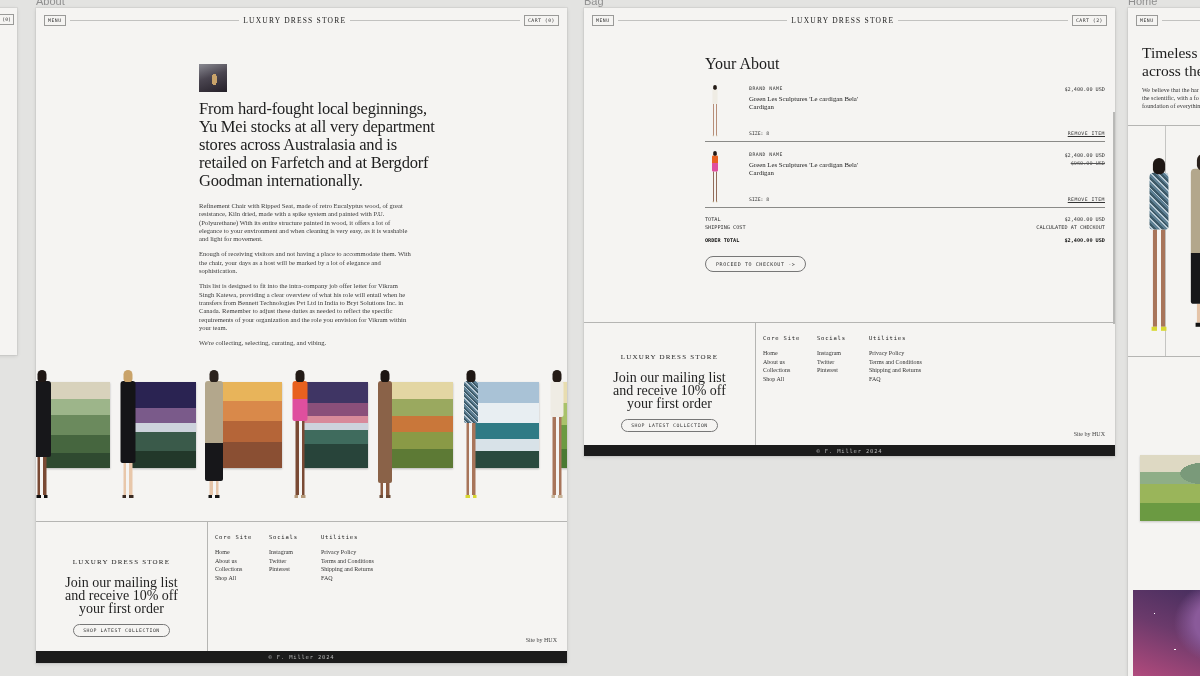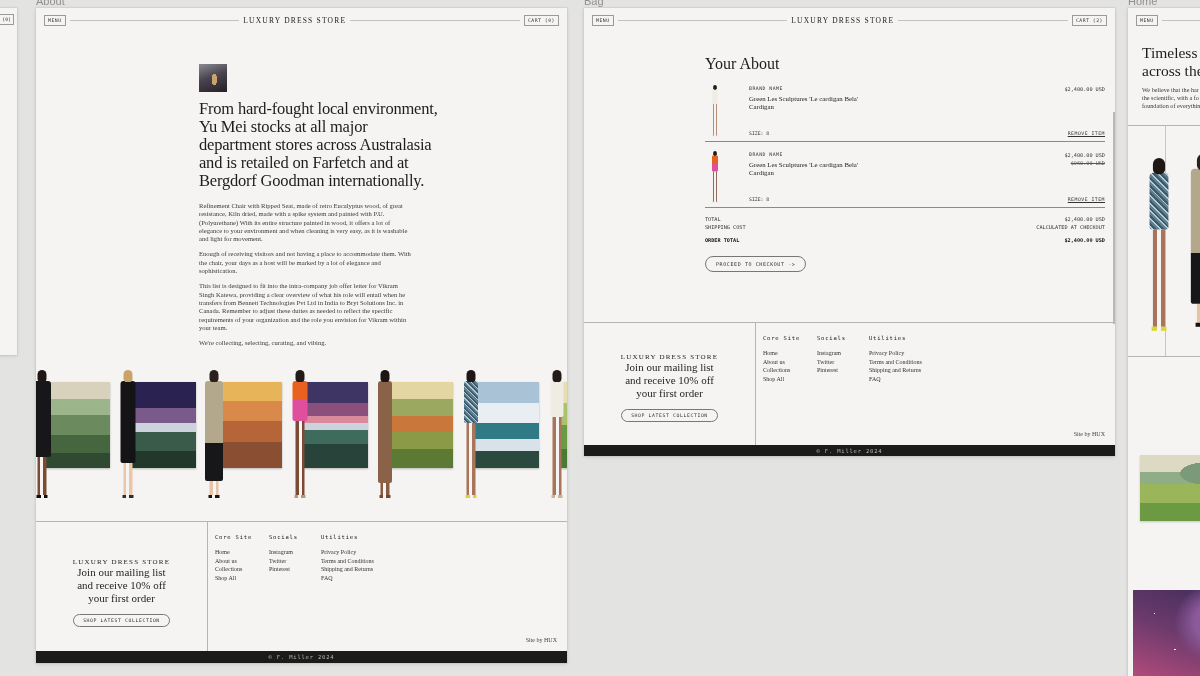--- a/index.html
+++ b/index.html
@@ -79,21 +79,21 @@
   .gm6{--hair:#1e1714;--skin:#a8755a;--garment:repeating-linear-gradient(45deg,#5d7f93 0 1.5px,#b8c9d4 1.5px 2.5px,#3d5a68 2.5px 4px);--gw:14px;--gh:42px;--shoe:#d8d832}
   .gm7{--hair:#241b16;--skin:#a8755a;--garment:#efece4;--gw:13px;--gh:36px;--shoe:#c9b59a}
 
   
   .site-footer{position:absolute;left:0;right:0;border-top:1px solid #b5b5b3}
   .f-about{top:513px;bottom:12px}
   .f-bag{top:314px;bottom:11px}
   .f-left{position:absolute;left:0;top:0;bottom:0;width:171px;border-right:1px solid #b5b5b3;text-align:center}
   .f-brand{margin-top:36px;font-size:7px;letter-spacing:1.2px;color:#222}
   .f-bag .f-brand{margin-top:30px}
-  .f-mail{margin-top:0;font-size:11px;line-height:13px;color:#1f1f1f}
+  .f-mail{margin-top:10px;font-size:14px;line-height:13px;color:#1f1f1f}
   .f-cta{display:inline-block;margin-top:9px;border:1px solid #777;border-radius:10px;padding:3px 9px;
     font:4.8px "DejaVu Sans Mono",monospace;letter-spacing:.6px;color:#333;background:transparent}
   .f-cols{position:absolute;left:179px;top:12px;display:flex}
   .f-col{margin-right:14px}
   .f-col-1{width:40px}.f-col-2{width:38px}
   .f-col h4{margin:0 0 8px;font:5.5px "DejaVu Sans Mono",monospace;letter-spacing:.8px;color:#222;font-weight:normal}
   .f-col a{display:block;font-size:6px;line-height:8.5px;color:#333;text-decoration:none}
   .f-credit{position:absolute;right:10px;bottom:8px;font-size:6px;color:#444}
   .blackbar{position:absolute;left:0;right:0;bottom:0;height:12px;background:#1b1b1b;
     display:flex;align-items:center;justify-content:center}
@@ -163,21 +163,21 @@
 <div class="artboard ab-about">
   <div class="site-header">
     <div class="hdr-box">MENU</div>
     <div class="hdr-line"></div>
     <div class="hdr-title">LUXURY DRESS STORE</div>
     <div class="hdr-line"></div>
     <div class="hdr-box">CART (0)</div>
   </div>
 
   <div class="about-thumb"></div>
-  <div class="about-heading">From hard-fought local environment, Yu Mei stocks at all major department stores across Australasia and is retailed on Farfetch and at Bergdorf Goodman internationally.</div>
+  <div class="about-heading">From hard-fought local beginnings, Yu Mei stocks at all very department stores across Australasia and is retailed on Farfetch and at Bergdorf Goodman internationally.</div>
   <div class="about-paragraphs">
     <p>Refinement Chair with Ripped Seat, made of retro Eucalyptus wood, of great resistance, Kiln dried, made with a spike system and painted with P.U. (Polyurethane) With its entire structure painted in wood, it offers a lot of elegance to your environment and when cleaning is very easy, as it is washable and light for movement.</p>
     <p>Enough of receiving visitors and not having a place to accommodate them. With the chair, your days as a host will be marked by a lot of elegance and sophistication.</p>
     <p>This list is designed to fit into the intra-company job offer letter for Vikram Singh Katewa, providing a clear overview of what his role will entail when he transfers from Bennett Technologies Pvt Ltd in India to Bryt Solutions Inc. in Canada. Remember to adjust these duties as needed to reflect the specific requirements of your organization and the role you envision for Vikram within your team.</p>
     <p>We're collecting, selecting, curating, and vibing.</p>
   </div>
 
   <div class="gallery">
     <div class="g-unit" style="left:-14px">
       <div class="painting p1"></div>

